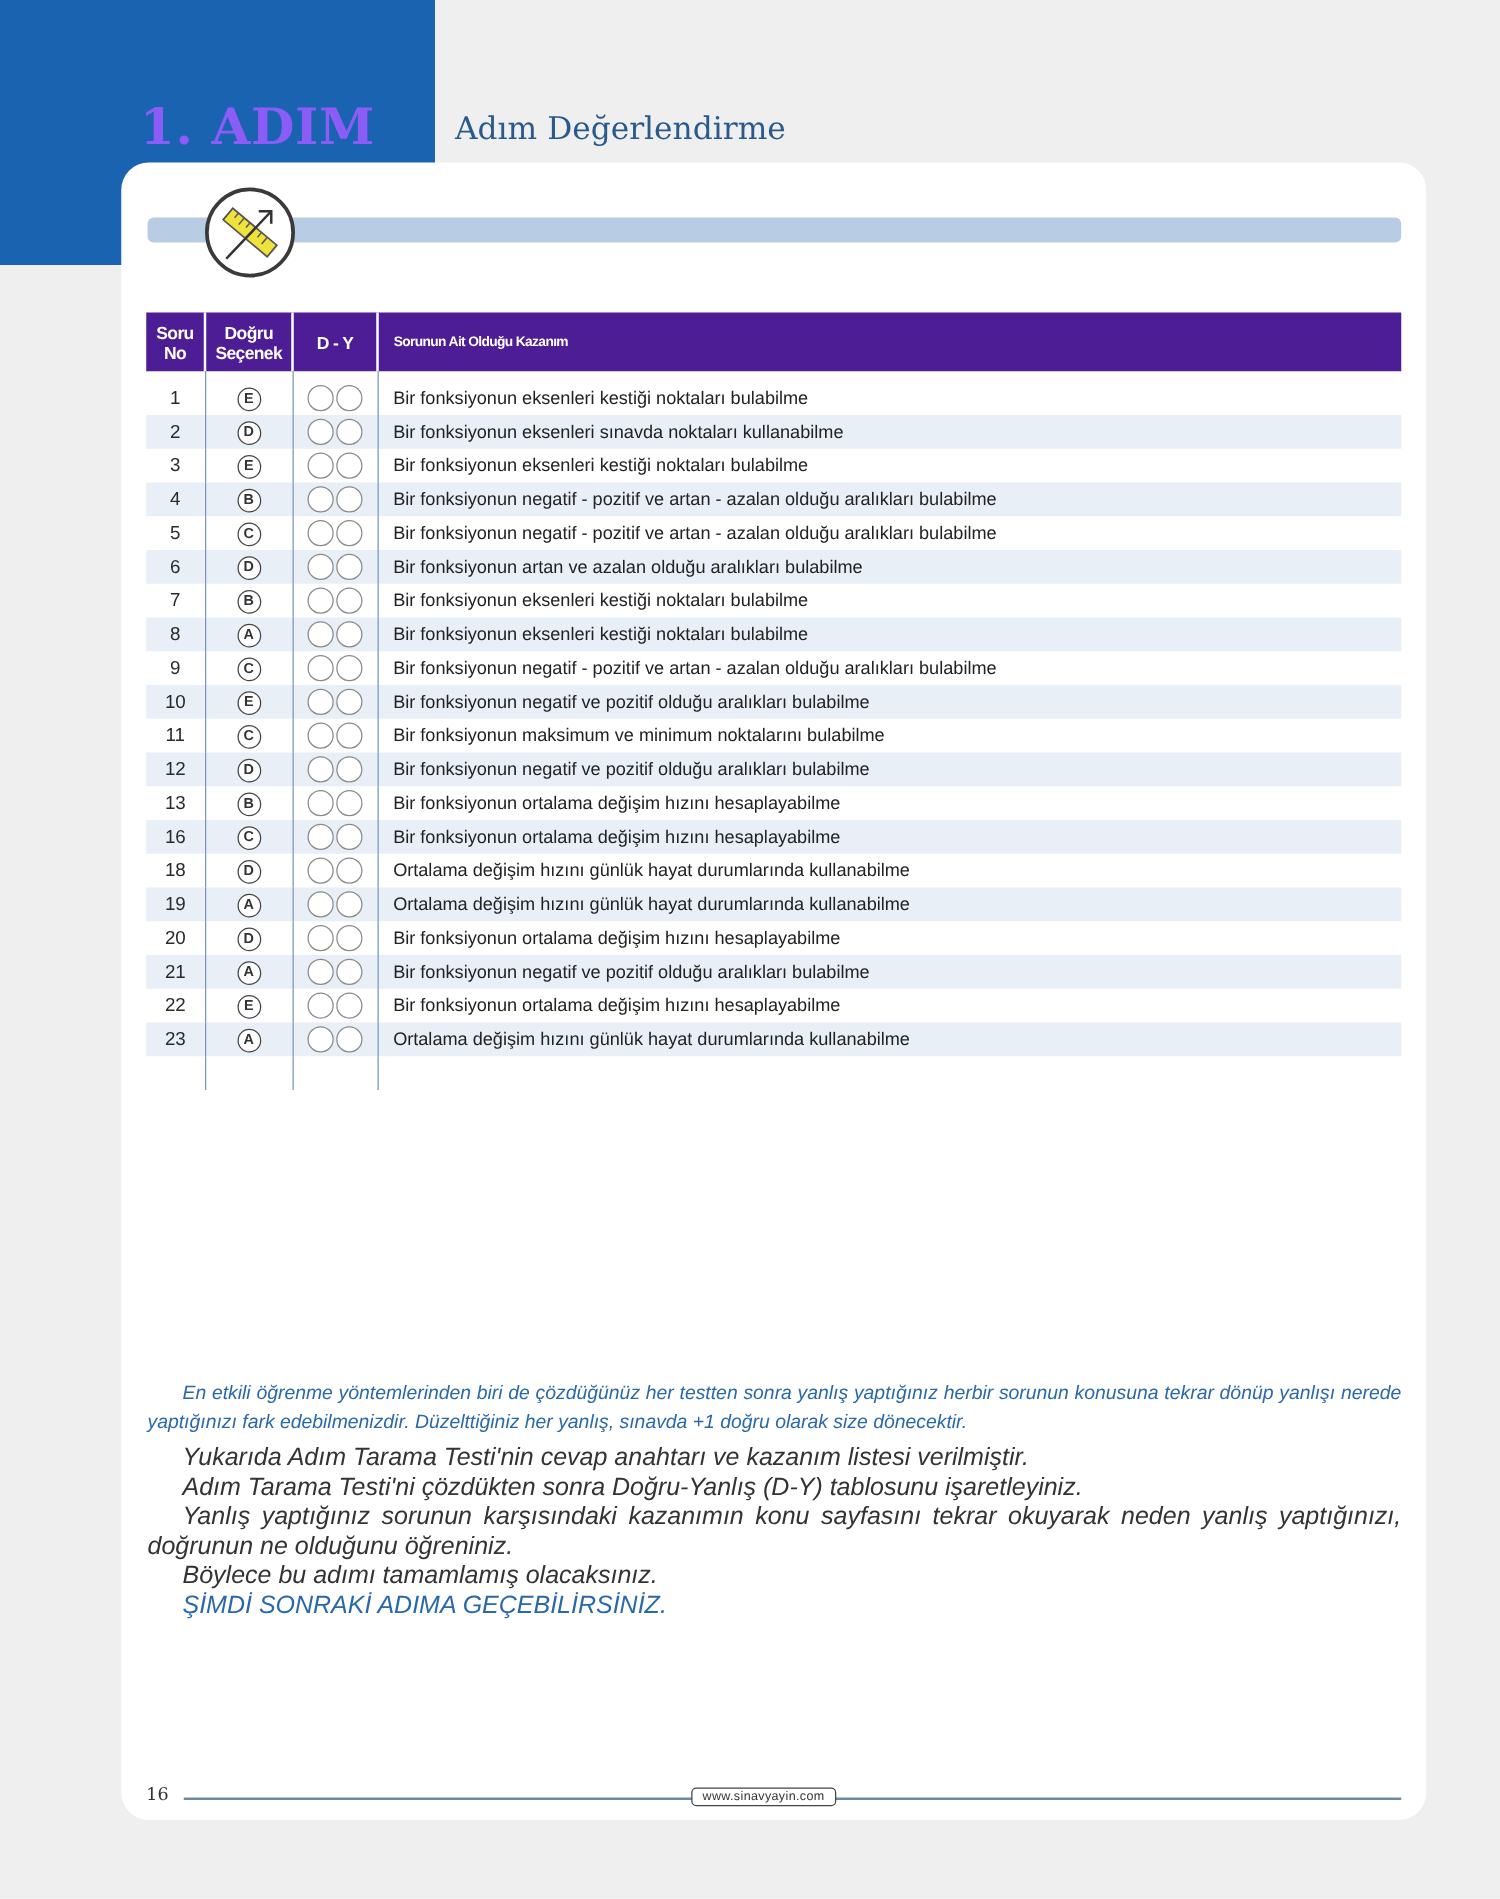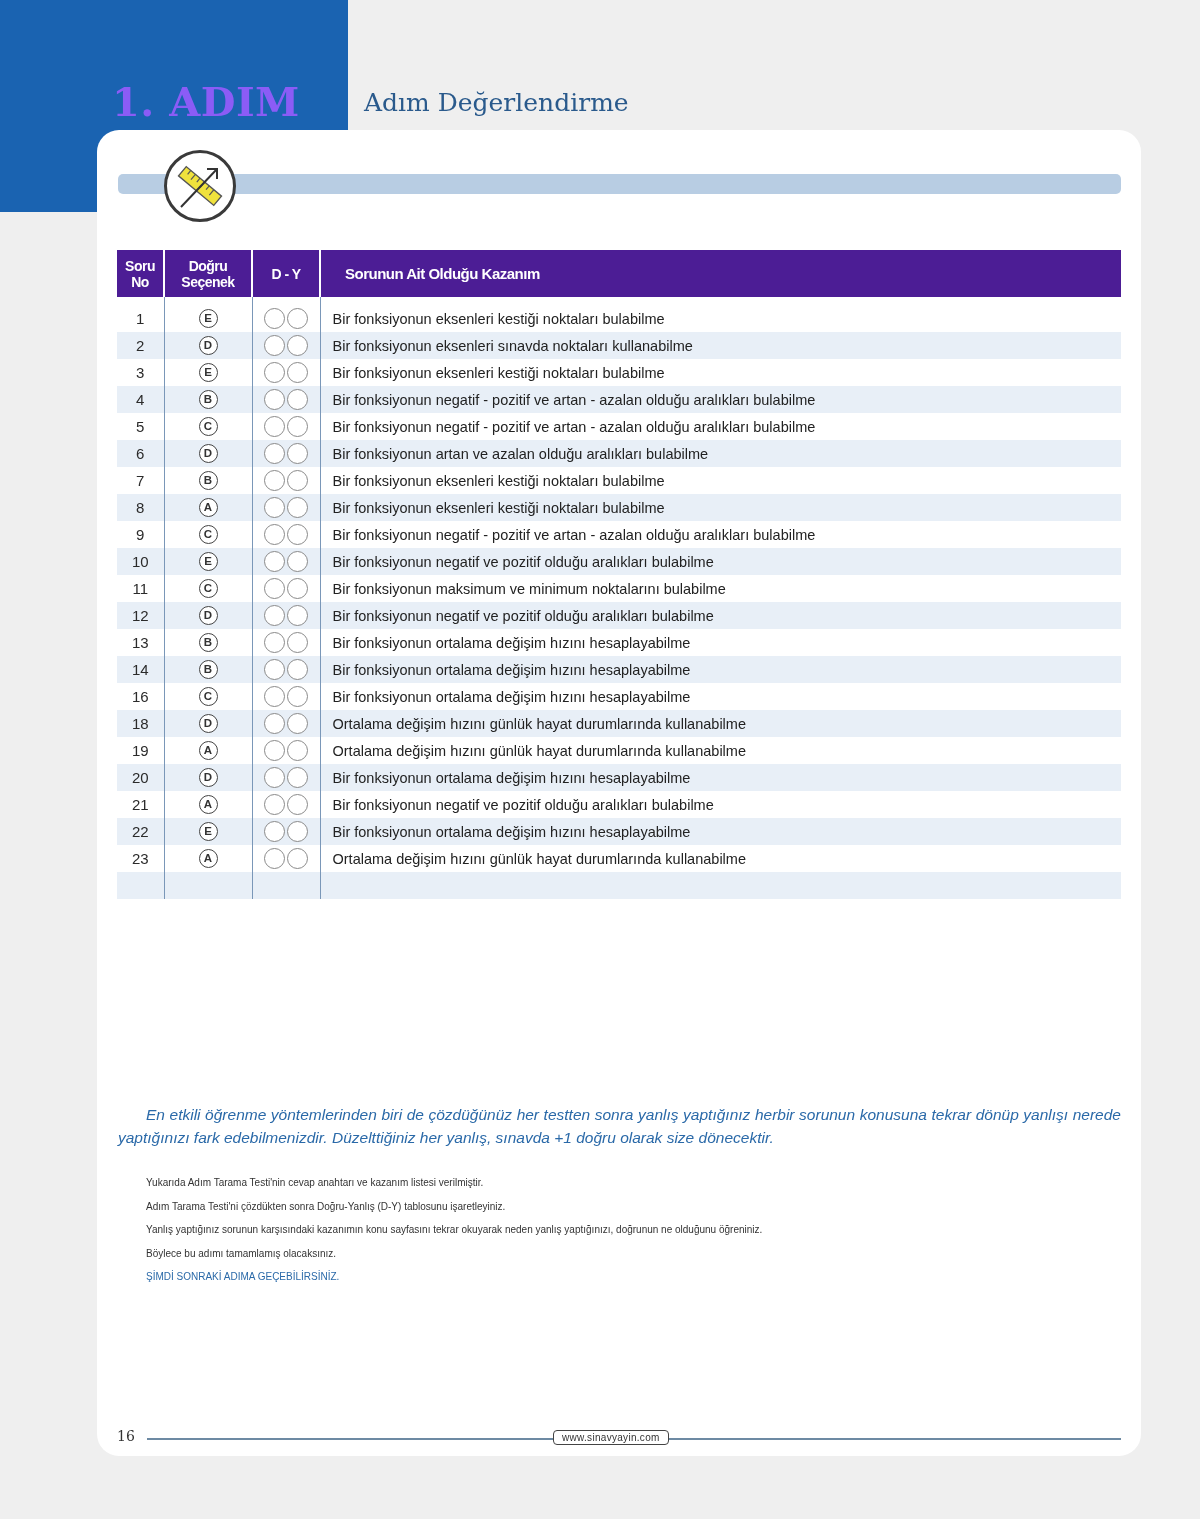--- a/index.html
+++ b/index.html
@@ -61,23 +61,23 @@
     table.key thead th {
       background: #4c1d95;
       color: #ffffff;
       font-weight: bold;
       height: 47px;
       font-size: 14px;
       line-height: 16px;
       border-right: 2px solid #ffffff;
       letter-spacing: -0.5px;
     }
-    table.key thead th:last-child { border-right: none; text-align: left; padding-left: 24px; font-size: 15px; }
+    table.key thead th:last-child { border-right: none; text-align: left; padding-left: 12px; font-size: 11px; }
     table.key th.c-no { width: 47px; }
-    table.key th.c-ans { width: 88px; margin-left: 48px; }
+    table.key th.c-ans { width: 70px; margin-left: 48px; }
     table.key th.c-dy { width: 68px; }
     table.key tbody tr { height: 27px; }
     table.key tbody tr.first td { padding-top: 8px; height: 35px; }
     table.key tbody tr:nth-child(even) { background: #e8eff7; }
     table.key td { vertical-align: middle; }
     table.key td.no { text-align: center; font-size: 15px; border-right: 1.5px solid #7a97b8; }
     table.key td.ans { text-align: center; border-right: 1.5px solid #7a97b8; }
     table.key td.dy { text-align: center; border-right: 1.5px solid #7a97b8; white-space: nowrap; }
     table.key td.kaz { padding-left: 12px; font-size: 14.5px; color: #222; }
     .ans-circle {
@@ -92,22 +92,22 @@
       background: #ffffff; vertical-align: middle; margin: 0 1px;
     }
     .tail-row td { height: 10px; }
 
     .notes { position: absolute; left: 118px; top: 1103px; width: 1003px; }
     .tip {
       color: #2a69a8; font-style: italic; font-size: 15.5px;
       line-height: 23px; text-indent: 28px; text-align: justify;
     }
     .instr {
-      margin-top: 22px; color: #333; 
-      font-size: 10px; line-height: 23.5px; text-align: justify;
+      margin-top: 6px; color: #333; font-style: italic;
+      font-size: 20px; line-height: 23.5px; text-align: justify;
     }
     .instr p { text-indent: 28px; }
     .instr p.cta { color: #2a69a8; }
 
     .footer { position: absolute; left: 117px; top: 1428px; width: 1004px; height: 20px; }
     .page-no {
       position: absolute; left: 0; top: 0;
       font-family: "DejaVu Serif", serif; font-size: 14px; color: #333;
     }
     .footer-line {
@@ -233,26 +233,20 @@
         <td class="dy"><span class="dy-circle"></span><span class="dy-circle"></span></td>
         <td class="kaz">Bir fonksiyonun negatif ve pozitif olduğu aralıkları bulabilme</td>
       </tr>
       <tr>
         <td class="no">13</td>
         <td class="ans"><span class="ans-circle">B</span></td>
         <td class="dy"><span class="dy-circle"></span><span class="dy-circle"></span></td>
         <td class="kaz">Bir fonksiyonun ortalama değişim hızını hesaplayabilme</td>
       </tr>
       <tr>
-        <td class="no">14</td>
-        <td class="ans"><span class="ans-circle">B</span></td>
-        <td class="dy"><span class="dy-circle"></span><span class="dy-circle"></span></td>
-        <td class="kaz">Bir fonksiyonun ortalama değişim hızını hesaplayabilme</td>
-      </tr>
-      <tr>
         <td class="no">16</td>
         <td class="ans"><span class="ans-circle">C</span></td>
         <td class="dy"><span class="dy-circle"></span><span class="dy-circle"></span></td>
         <td class="kaz">Bir fonksiyonun ortalama değişim hızını hesaplayabilme</td>
       </tr>
       <tr>
         <td class="no">18</td>
         <td class="ans"><span class="ans-circle">D</span></td>
         <td class="dy"><span class="dy-circle"></span><span class="dy-circle"></span></td>
         <td class="kaz">Ortalama değişim hızını günlük hayat durumlarında kullanabilme</td>

